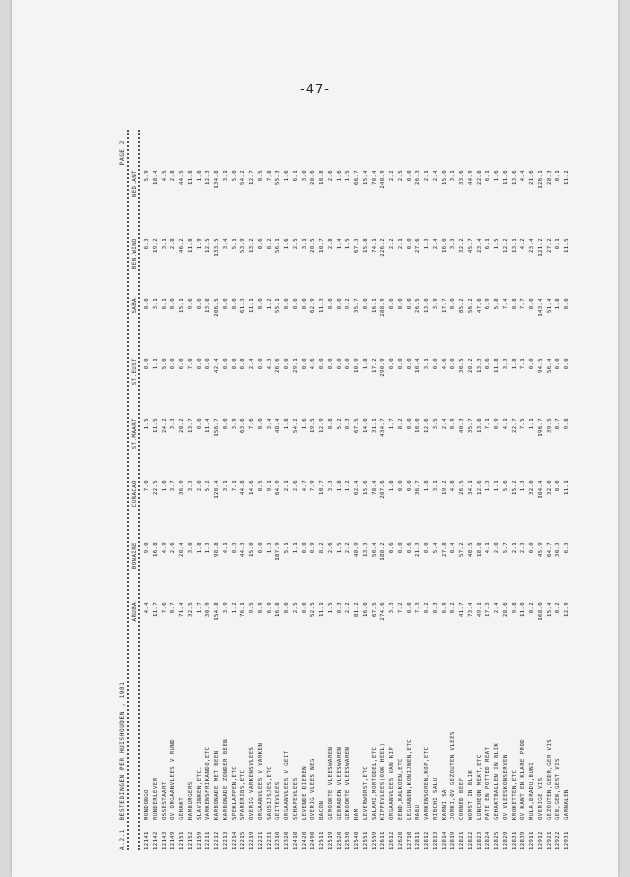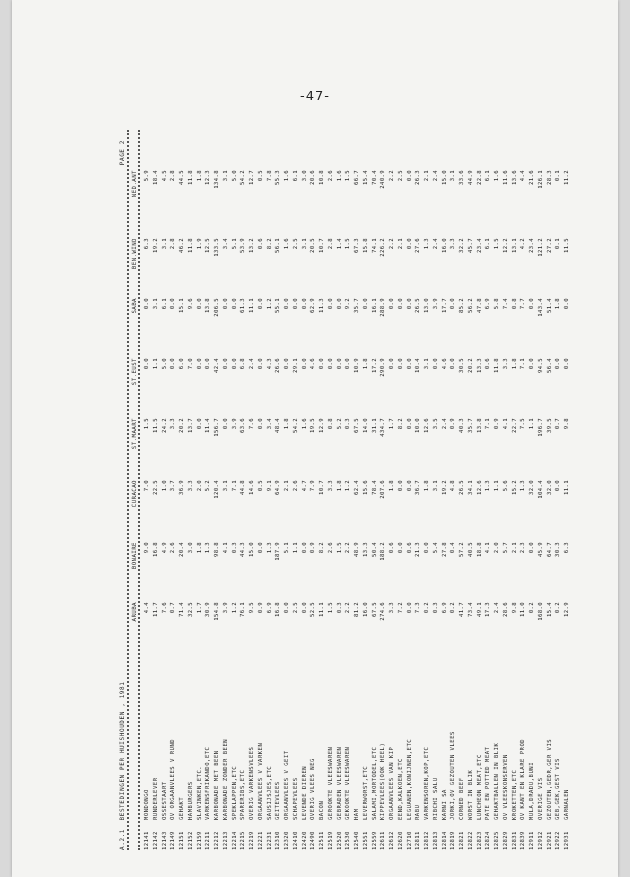--- a/index.html
+++ b/index.html
@@ -1,18 +1,18 @@
 <!DOCTYPE html>
 <html><head>
 <meta charset="utf-8">
 <style>
   html,body{margin:0;padding:0;}
   body{width:630px;height:877px;background:#d9d9d9;position:relative;overflow:hidden;font-family:"DejaVu Sans Mono",monospace;}
   .paper{position:absolute;left:12px;top:0;width:606px;height:877px;background:#f4f4f2;box-shadow:0 0 3px rgba(0,0,0,.25);}
-  .page-number{position:absolute;left:0;width:630px;top:88px;text-align:center;font-family:"DejaVu Sans",sans-serif;font-size:13px;color:#222;letter-spacing:1px;}
+  .page-number{position:absolute;left:0;width:630px;top:81px;text-align:center;font-family:"DejaVu Sans",sans-serif;font-size:13px;color:#222;letter-spacing:1px;}
   
   .rot{position:absolute;left:118px;top:850px;width:720px;height:445px;transform:rotate(-90deg);transform-origin:0 0;color:#2b2b2b;font-size:5.6px;line-height:8.75px;}
   .title-line{position:absolute;left:0;top:0;white-space:pre;font-size:6px;letter-spacing:.6px;}
   .page-label{position:absolute;right:10px;top:0;font-size:6px;letter-spacing:.6px;}
   .rule{position:absolute;left:0;right:0;height:0;border-top:2px dotted #555;}
   .rule.r1{top:9px;}
   .rule.r2{top:20px;}
   .col-headers{position:absolute;left:0;top:12px;width:100%;height:8px;}
   .hdr{position:absolute;top:0;text-align:right;font-size:5.8px;letter-spacing:.5px;}
   .rows{position:absolute;left:0;top:24px;width:100%;}

